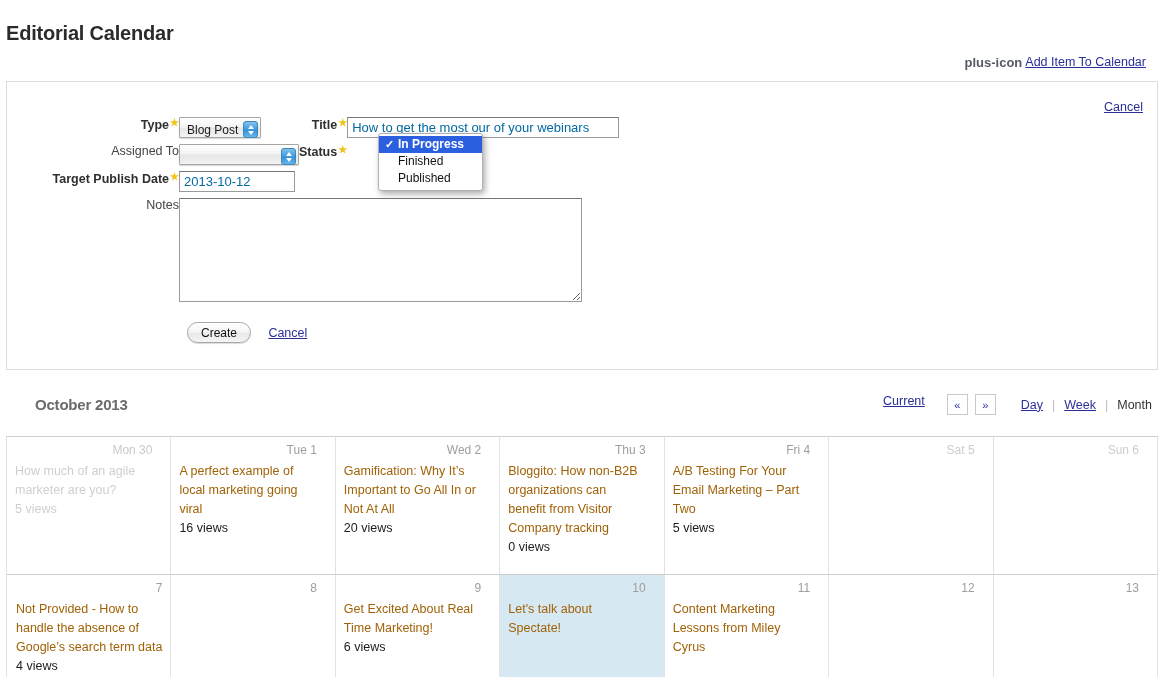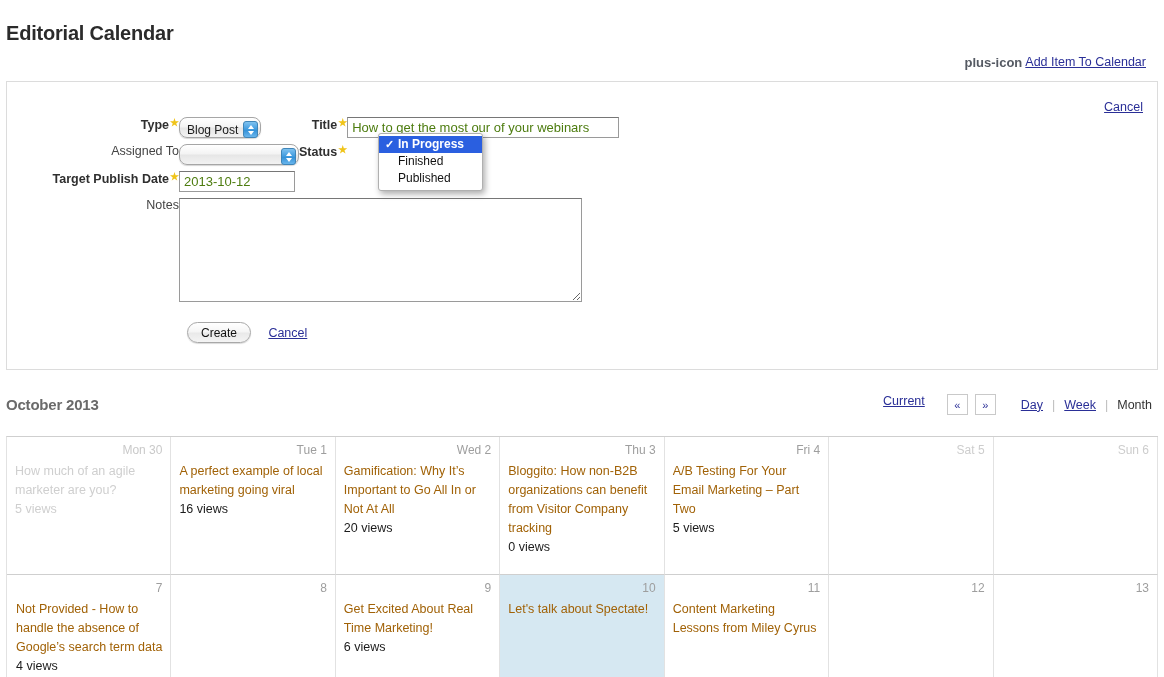--- a/index.html
+++ b/index.html
@@ -93,21 +93,21 @@
   }
   td.fld { padding-left: 4px; }
 
   
   .sel {
     display: inline-flex;
     align-items: center;
     justify-content: space-between;
     height: 21px;
     border: 1px solid #a6a6a6;
-    border-radius: 8px;
+    border-radius: 1px;
     background: linear-gradient(to bottom, #ffffff 0%, #f3f3f3 48%, #e6e6e6 52%, #f2f2f2 100%);
     box-shadow: 0 1px 1px rgba(0,0,0,0.17);
     font-size: 12px;
     color: #1a1a1a;
     padding: 4px 2px 0 7px;
     cursor: pointer;
     user-select: none;
   }
   .sel.type-sel { width: 82px; }
   .sel.assigned-sel { width: 120px; }
@@ -133,21 +133,21 @@
   .arrows .up { border-bottom: 4px solid #ffffff; margin-bottom: 2px; }
   .arrows .dn { border-top: 4px solid #ffffff; }
 
   input.txt {
     height: 21px;
     border: 1px solid #9a9a9a;
     border-top-color: #767676;
     background: #ffffff;
     font-family: "Liberation Sans", sans-serif;
     font-size: 13px;
-    color: #4d7c0f;
+    color: #0369a1;
     padding: 0 4px;
     outline: none;
   }
   #title-input { width: 272px; }
   #date-input { width: 116px; }
 
   textarea.notes {
     width: 403px;
     height: 104px;
     border: 1px solid #9a9a9a;
@@ -213,20 +213,21 @@
   #cal-header {
     position: relative;
     margin: 26px 6px 0 6px;
     height: 28px;
   }
   #cal-month {
     font-size: 15px;
     font-weight: bold;
     color: #6a6a6a;
     letter-spacing: -0.2px;
+    margin-left: 29px;
   }
   #cal-nav {
     position: absolute;
     right: 6px;
     top: -2px;
     display: flex;
     gap: 0;
     font-size: 12.5px;
   }
   #cal-nav .current-link { margin-right: 22px; }
@@ -250,21 +251,21 @@
     margin: 12px 6px 0 6px;
     border-top: 1px solid #cfcfcf;
     border-left: 1px solid #e2e2e2;
     display: grid;
     grid-template-columns: repeat(7, 1fr);
     grid-auto-rows: 138px;
   }
   .cell {
     border-right: 1px solid #e2e2e2;
     border-bottom: 1px solid #cfcfcf;
-    padding: 6px 8px 4px 8px;
+    padding: 6px 18px 4px 8px;
     overflow: hidden;
     position: relative;
     background: #ffffff;
   }
   .cell.out, .cell.weekend { background: #ffffff; }
   .cell.today { background: #d6e8f2; }
   .daynum {
     text-align: right;
     font-size: 12px;
     color: #9e9e9e;

